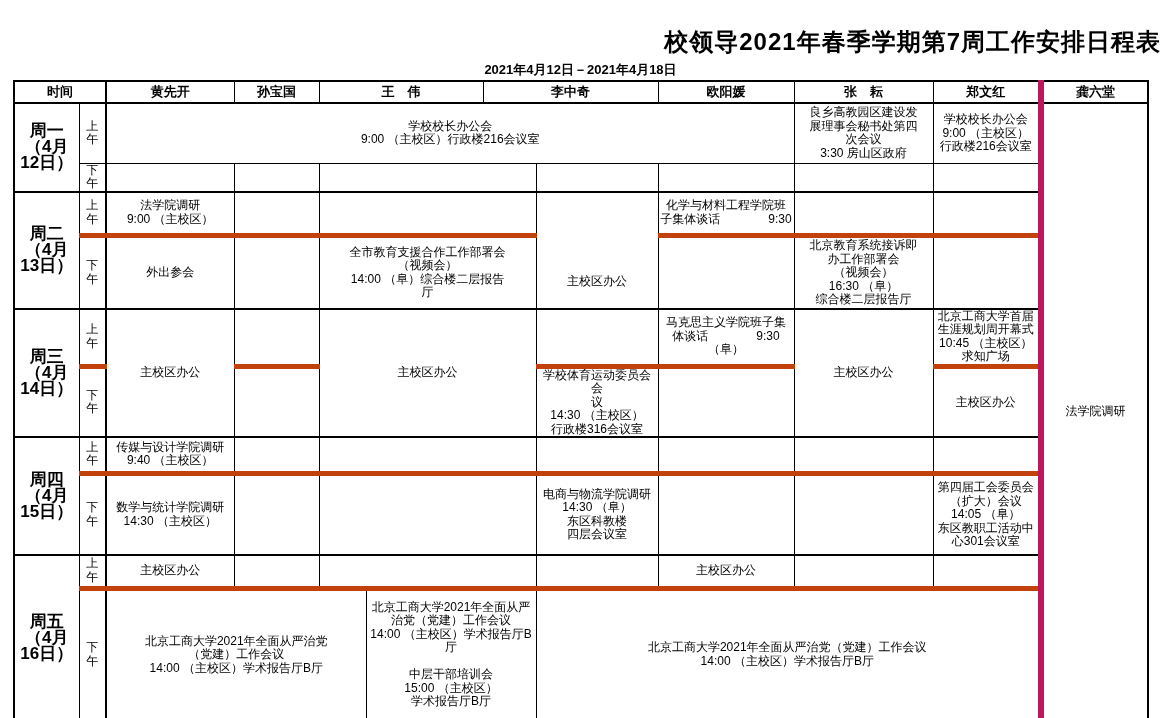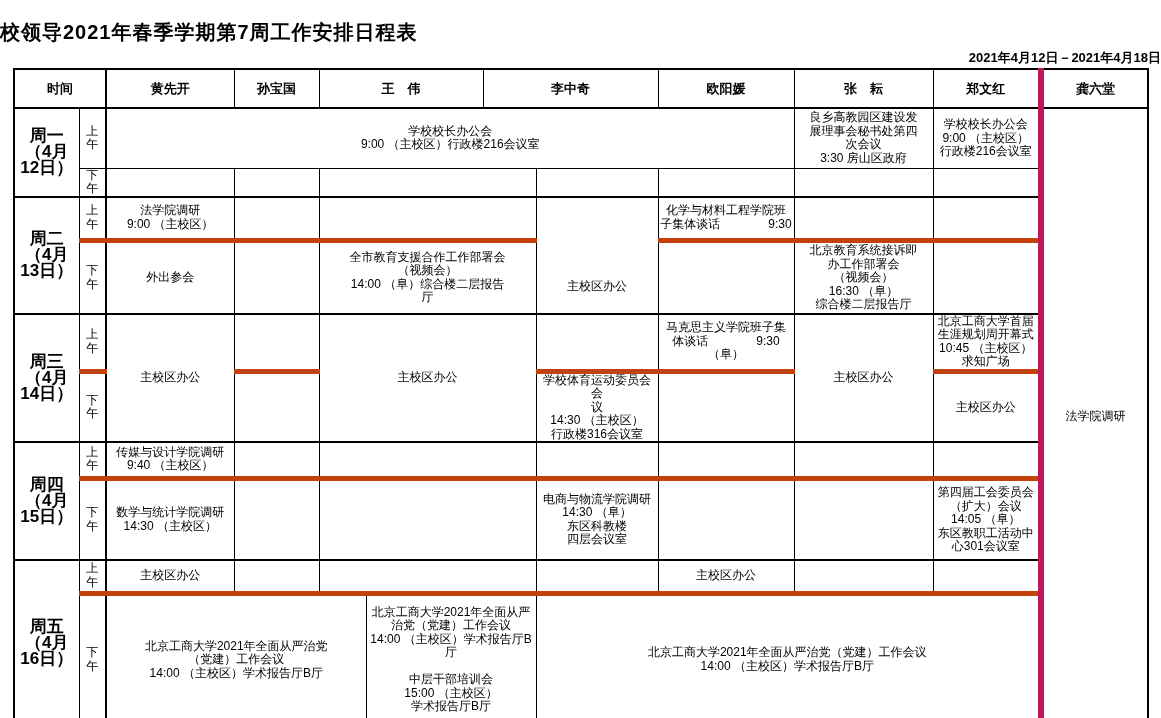--- a/index.html
+++ b/index.html
@@ -1,22 +1,22 @@
 <!DOCTYPE html>
 <html><head>
 <meta charset="utf-8">
 <style>
   html,body { margin:0; padding:0; background:#ffffff; }
   body { width:1161px; height:718px; font-family:"Liberation Sans","DejaVu Sans",sans-serif; color:#000; }
-  .title { text-align:left; font-weight:bold; font-size:20px; padding-top:19px; letter-spacing:1px; }
-  .subtitle { text-align:right; font-weight:bold; font-size:13px; margin-top:3px; margin-bottom:1px; }
+  .title { text-align:right; font-weight:bold; font-size:24px; padding-top:26px; letter-spacing:1px; }
+  .subtitle { text-align:center; font-weight:bold; font-size:13px; margin-top:3px; margin-bottom:1px; }
   table.sched { border-collapse:collapse; table-layout:fixed; margin-left:13px; width:1134px; border:2px solid #000; }
   td, th { border:1px solid #000; text-align:center; vertical-align:middle; padding:0 1px; overflow:hidden; white-space:pre-line; font-size:12px; line-height:13.5px; }
   th { font-size:13px; font-weight:bold; }
-  tr.hdr { height:39px; }
+  tr.hdr { height:22px; }
   tr.r-mon-am { height:60px; }
   tr.r-mon-pm { height:23px; }
   tr.r-tue-am { height:44px; }
   tr.r-tue-pm { height:73px; }
   tr.r-wed-am { height:52px; }
   tr.r-wed-pm { height:54px; }
   tr.r-thu-am { height:36px; }
   tr.r-thu-pm { height:82px; }
   tr.r-fri-am { height:33px; }
   tr.r-fri-pm { height:132px; }

